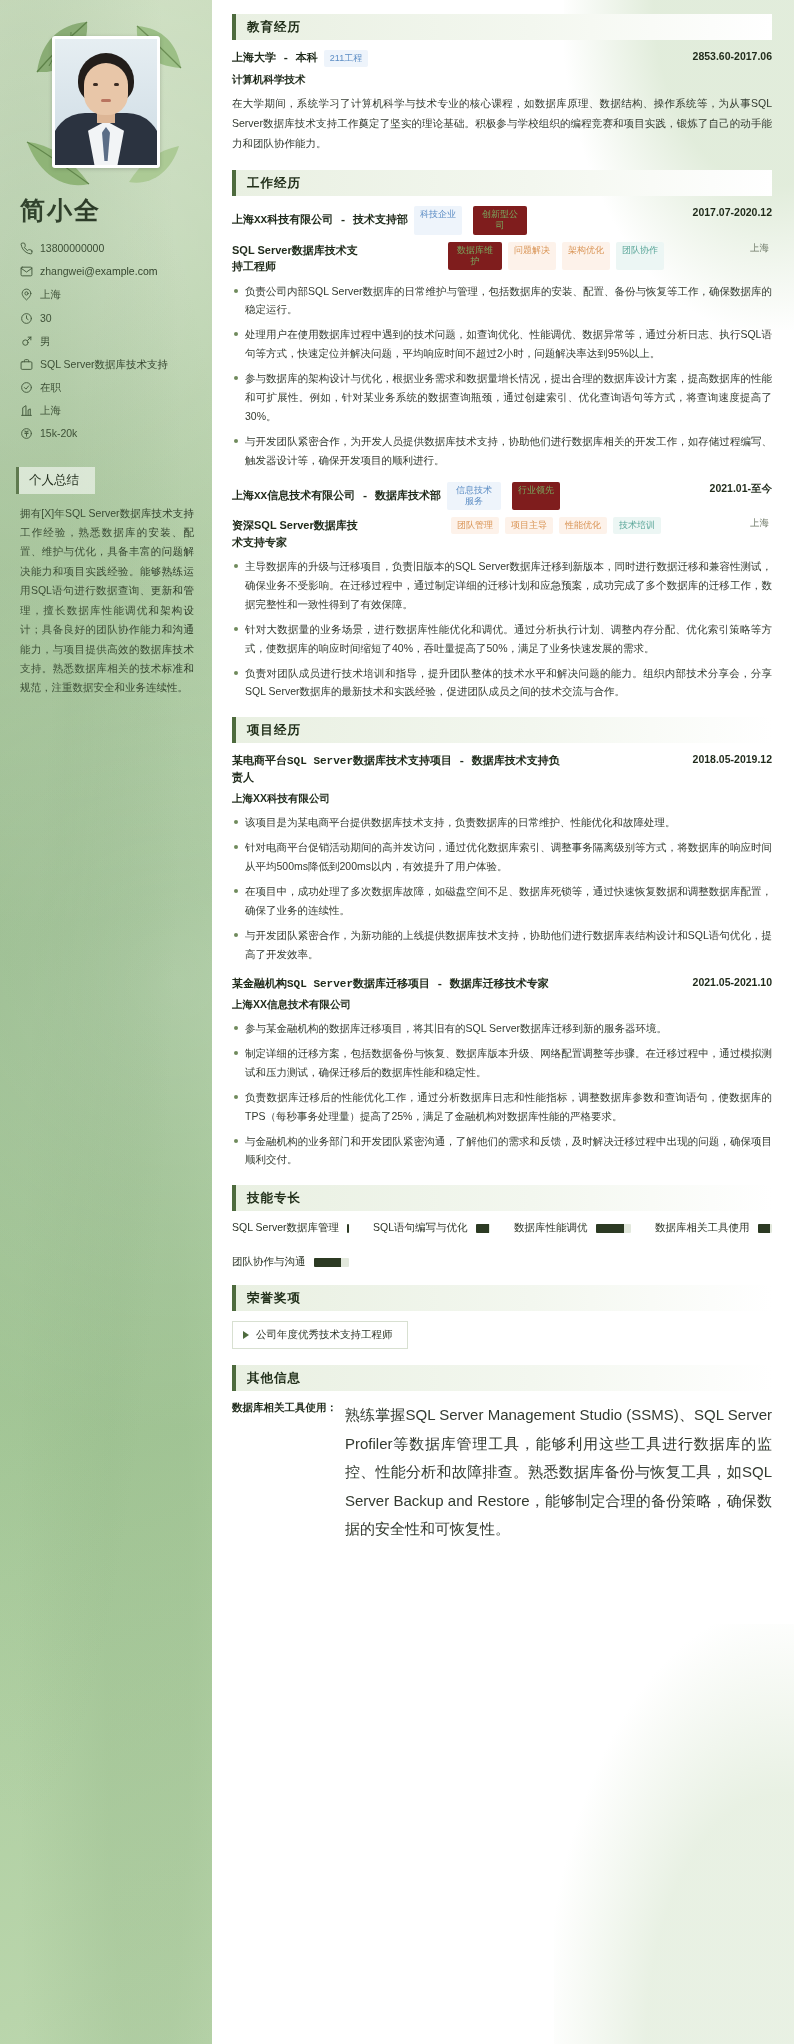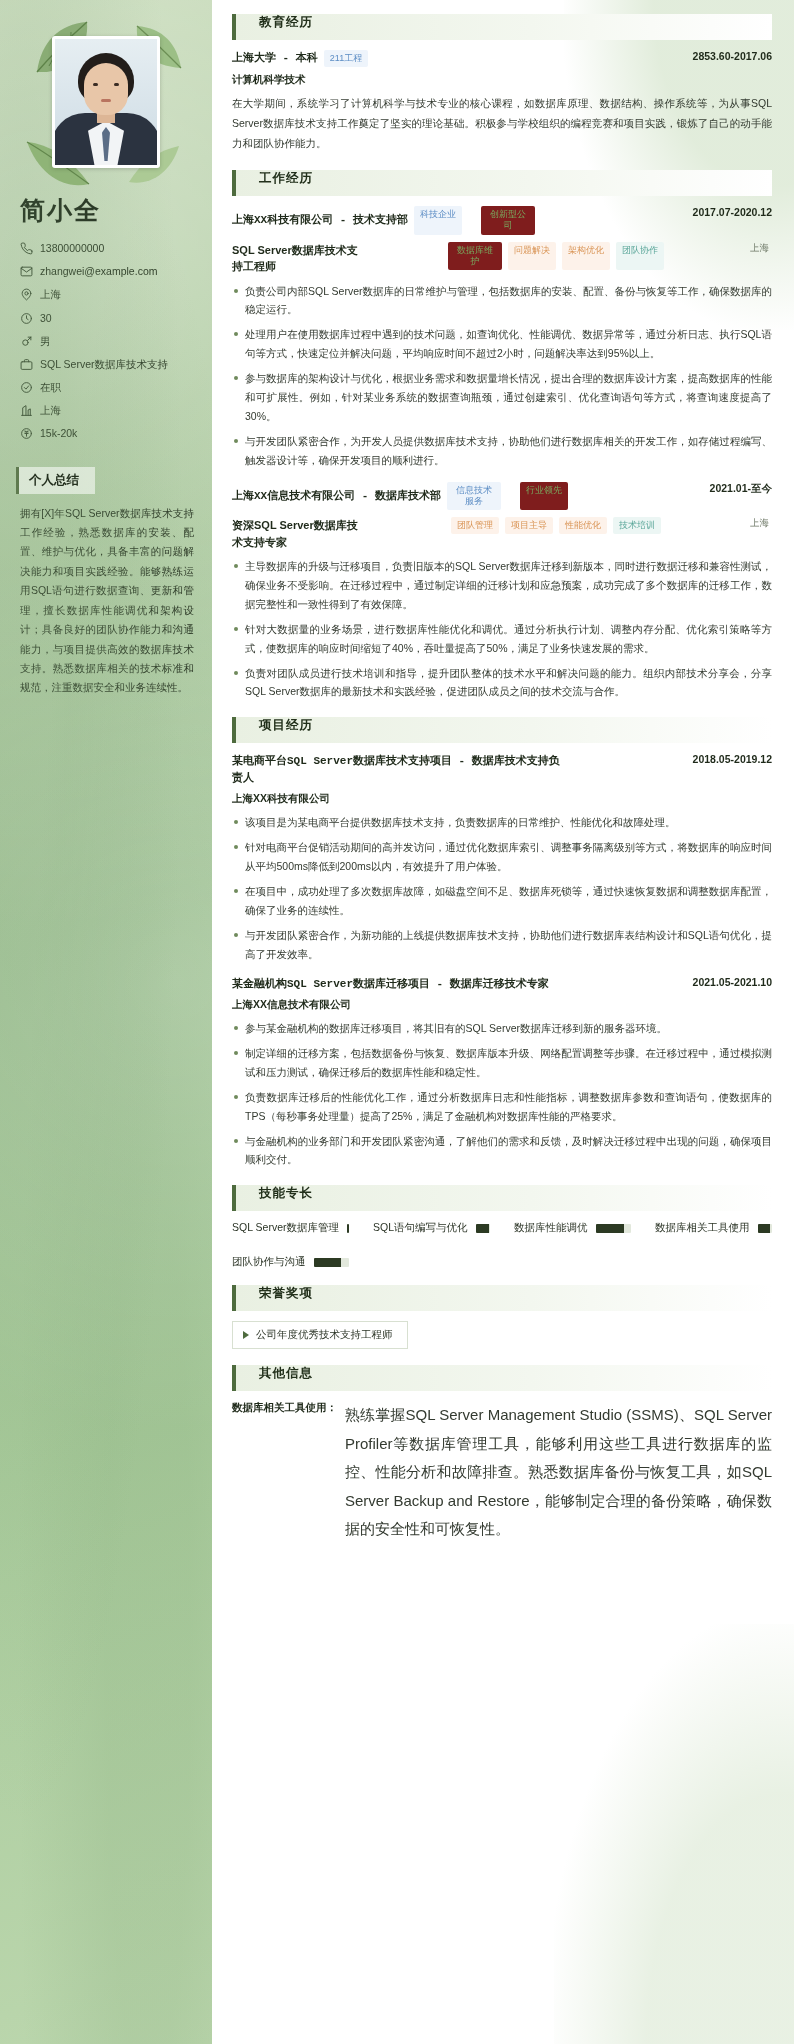--- a/index.html
+++ b/index.html
@@ -64,21 +64,21 @@
     width:13px; height:13px; flex:0 0 13px; margin-right:7px; margin-top:1px;
     display:inline-block; color:#3a4a33;
   }
   .ico svg{ display:block; }
   .info-txt{ font-size:10.5px; color:#2d3a27; }
   .sec-left{
     margin:26px 0 10px 0; position:relative;
   }
   .sec-left-bar{
     display:inline-block; background:rgba(255,255,255,.55);
-    padding:5px 16px 5px 10px; font-size:12.5px; font-weight:bold; color:#24301f;
+    padding:5px 16px 5px 10px; font-size:12.5px; font-weight:normal; color:#24301f;
     border-left:3px solid #5f7a4f;
   }
   .summary{ margin:0 2px 0 4px; font-size:10.5px; line-height:1.85; text-align:justify; color:#2b3726; }
 
   
   .right{
     position:relative; flex:1 1 auto; background:#ffffff;
     padding:14px 22px 28px 20px;
   }
   .right:before{
@@ -86,33 +86,33 @@
     background:radial-gradient(ellipse at 90% 0%, rgba(190,214,176,.45) 0 40%, rgba(255,255,255,0) 72%);
     pointer-events:none;
   }
   .right:after{
     content:""; position:absolute; right:0; bottom:0; width:240px; height:420px;
     background:radial-gradient(ellipse at 95% 100%, rgba(190,214,176,.35) 0 42%, rgba(255,255,255,0) 74%);
     pointer-events:none;
   }
   .sec{ position:relative; margin-bottom:16px; }
   .sec-head{
-    position:relative; display:flex; align-items:flex-start; height:26px;
+    position:relative; display:flex; align-items:center; height:26px;
     background:linear-gradient(90deg,#e9f0e2 0%, #f3f7ef 55%, #ffffff 100%);
     border-left:4px solid #4e6b3e;
-    padding-left:23px; margin-bottom:10px;
+    padding-left:11px; margin-bottom:10px;
   }
   .sec-head span{ font-size:12.5px; font-weight:bold; color:#22301b; letter-spacing:1px; }
 
   .entry{ margin-bottom:12px; }
   .entry-top{ display:flex; align-items:flex-start; justify-content:space-between; gap:10px; }
   .entry-left{ flex:1 1 auto; display:flex; flex-wrap:wrap; align-items:center; gap:6px; }
   .entry-title{ font-size:11px; font-weight:bold; color:#1f2a1a; line-height:1.5;font-family:Liberation Mono, monospace; }
   .entry-date{ flex:0 0 auto; font-size:10.5px; font-weight:bold; color:#1f2a1a; white-space:nowrap; }
-  .tags{ display:flex; gap:19px; flex-wrap:wrap; }
+  .tags{ display:flex; gap:11px; flex-wrap:wrap; }
   .tag{
     font-size:9px; padding:3px 6px; border-radius:2px; line-height:1.25;
     background:#eef4fb; color:#5b8cc4; max-width:54px; text-align:center;
   }
   .tag.green{ background:#7f1d1d; color:#79a95f; }
   .tag.orange{ background:#fdf2ea; color:#d99455; }
   .tag.teal{ background:#ecf6f4; color:#5aa699; }
   .role-row{ display:flex; align-items:flex-start; justify-content:space-between; gap:2px; margin-top:7px; }
   .role{ font-size:11px; font-weight:bold; color:#1f2a1a; flex:0 0 auto; max-width:130px; line-height:1.5; }
   .role-tags{ display:flex; gap:6px; flex-wrap:nowrap; }

